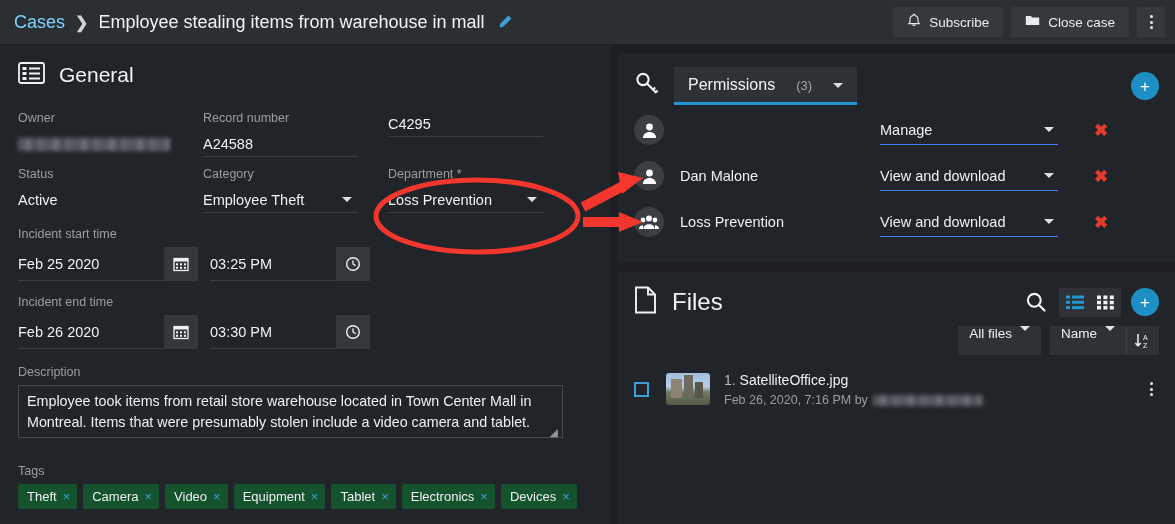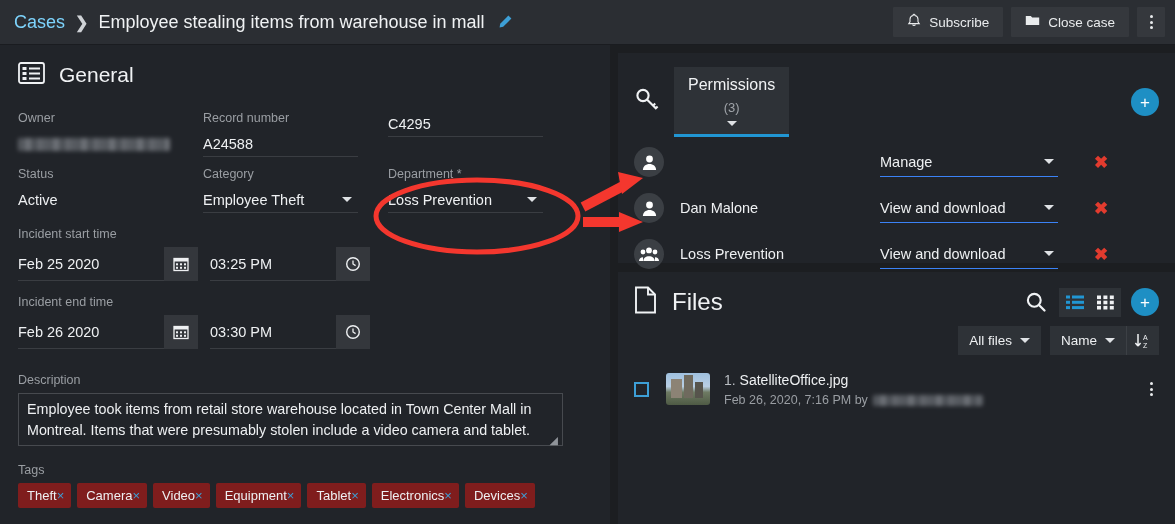--- a/index.html
+++ b/index.html
@@ -73,50 +73,50 @@
     width: 146px; height: 34px; color: #eef0f2; font-size: 14.5px;
     display: flex; align-items: center; border-bottom: 1px solid #3a3d42;
   }
   .dtinput.t { width: 126px; margin-left: 12px; }
   .icon-btn {
     width: 34px; height: 34px; background: #34373c; border: none;
     display: flex; align-items: center; justify-content: center; cursor: pointer;
   }
 
   
-  .desc-wrap { margin-top: 24px; }
+  .desc-wrap { margin-top: 16px; }
   .desc-box {
     width: 545px; height: 53px; background: #212429;
     border: 1px solid #474a4f; color: #eef0f2;
     font-size: 14.3px; line-height: 21px; padding: 5px 8px;
     font-family: inherit; resize: none; position: relative;
   }
   .resize-grip { position: absolute; right: 32px; bottom: 3px; color:#8f9399; font-size: 11px; }
 
   
-  .tags-wrap { margin-top: 13px; }
+  .tags-wrap { margin-top: 22px; }
   .tags { display: flex; gap: 6px; margin-top: 6px; flex-wrap: wrap; }
   .tag {
-    background: #7f1d1d; color: #eef0f2; font-size: 13px;
-    padding: 5px 7px 5px 9px; display: inline-flex; align-items: center; 
+    background: #14532d; color: #eef0f2; font-size: 13px;
+    padding: 5px 7px 5px 9px; display: inline-flex; align-items: center; gap: 6px;
     border-radius: 2px; cursor: default;
   }
   .tag .x { color: #3d9fd6; font-size: 13px; cursor: pointer; }
 
   
   .card { background: #212429; padding: 14px 16px 10px 16px; }
   .card.perm { height: 210px; }
   .card.files { flex: 1; }
 
   .card-head { display: flex; align-items: center; }
   .key-ico { margin-right: 12px; }
   .tab {
     background: #2e3237; color: #f0f2f4; font-size: 16px;
     padding: 9px 14px 8px 14px; border-bottom: 3px solid #2196d3;
-    display: inline-flex; align-items: center; gap: 6px; cursor: pointer; flex-direction: column;
+    display: inline-flex; align-items: center; gap: 21px; cursor: pointer;
   }
   .tab .count { color: #a0a4a9; font-size: 13px; }
   .plus-btn {
     width: 28px; height: 28px; border-radius: 50%; background: #1e8fc4;
     color: #fff; border: none; margin-left: auto; cursor: pointer;
     display: flex; align-items: center; justify-content: center;
     font-size: 17px; line-height: 1;
   }
 
   .perm-row { display: flex; align-items: center; height: 42px; margin-top: 4px; }
@@ -137,21 +137,21 @@
   
   .files-head { display: flex; align-items: center; }
   .files-title { color: #f0f2f4; font-size: 24px; margin-left: 14px; }
   .files-tools { margin-left: auto; display: flex; align-items: center; gap: 10px; }
   .view-group { display: flex; background: #2e3237; }
   .view-btn { width: 31px; height: 29px; display:flex; align-items:center; justify-content:center; cursor:pointer; }
   .srch-btn { background: none; border: none; cursor: pointer; padding: 0 2px; display:flex; }
   .files-filters { display: flex; justify-content: flex-end; align-items: center; gap: 0; margin-top: 8px; }
   .pill {
     background: #2e3237; color: #eef0f2; font-size: 13.5px;
-    height: 29px; padding: 0 11px; display: inline-flex; align-items: center; gap: 8px;
+    height: 29px; padding: 0 11px; display: inline-flex; gap: 8px;
     cursor: pointer; border: none; font-family: inherit;
   }
   .pill + .pill { margin-left: 9px; }
   .sortbtn { background: #2e3237; height: 29px; width: 33px; display:flex; align-items:center;
              justify-content:center; cursor:pointer; border-left: 1px solid #3c4045; }
 
   .file-row { display: flex; align-items: center; margin-top: 16px; }
   .fchk { width: 15px; height: 15px; border: 2px solid #3d9fd6; background: transparent; cursor: pointer; flex:none; }
   .thumb {
     width: 44px; height: 32px; margin-left: 17px; border-radius: 3px; flex:none;

